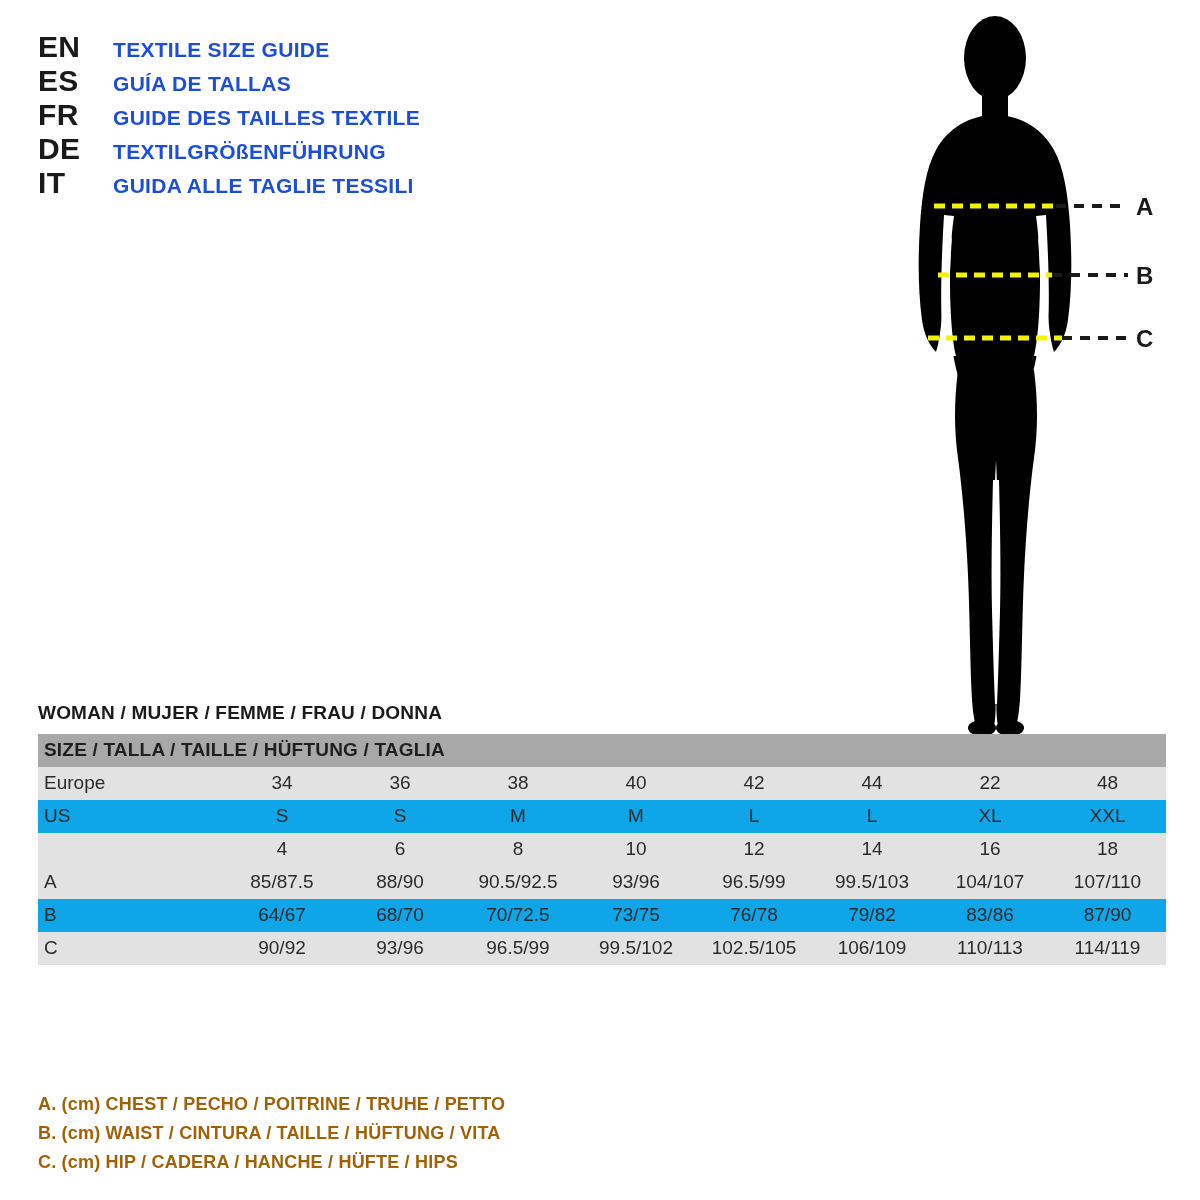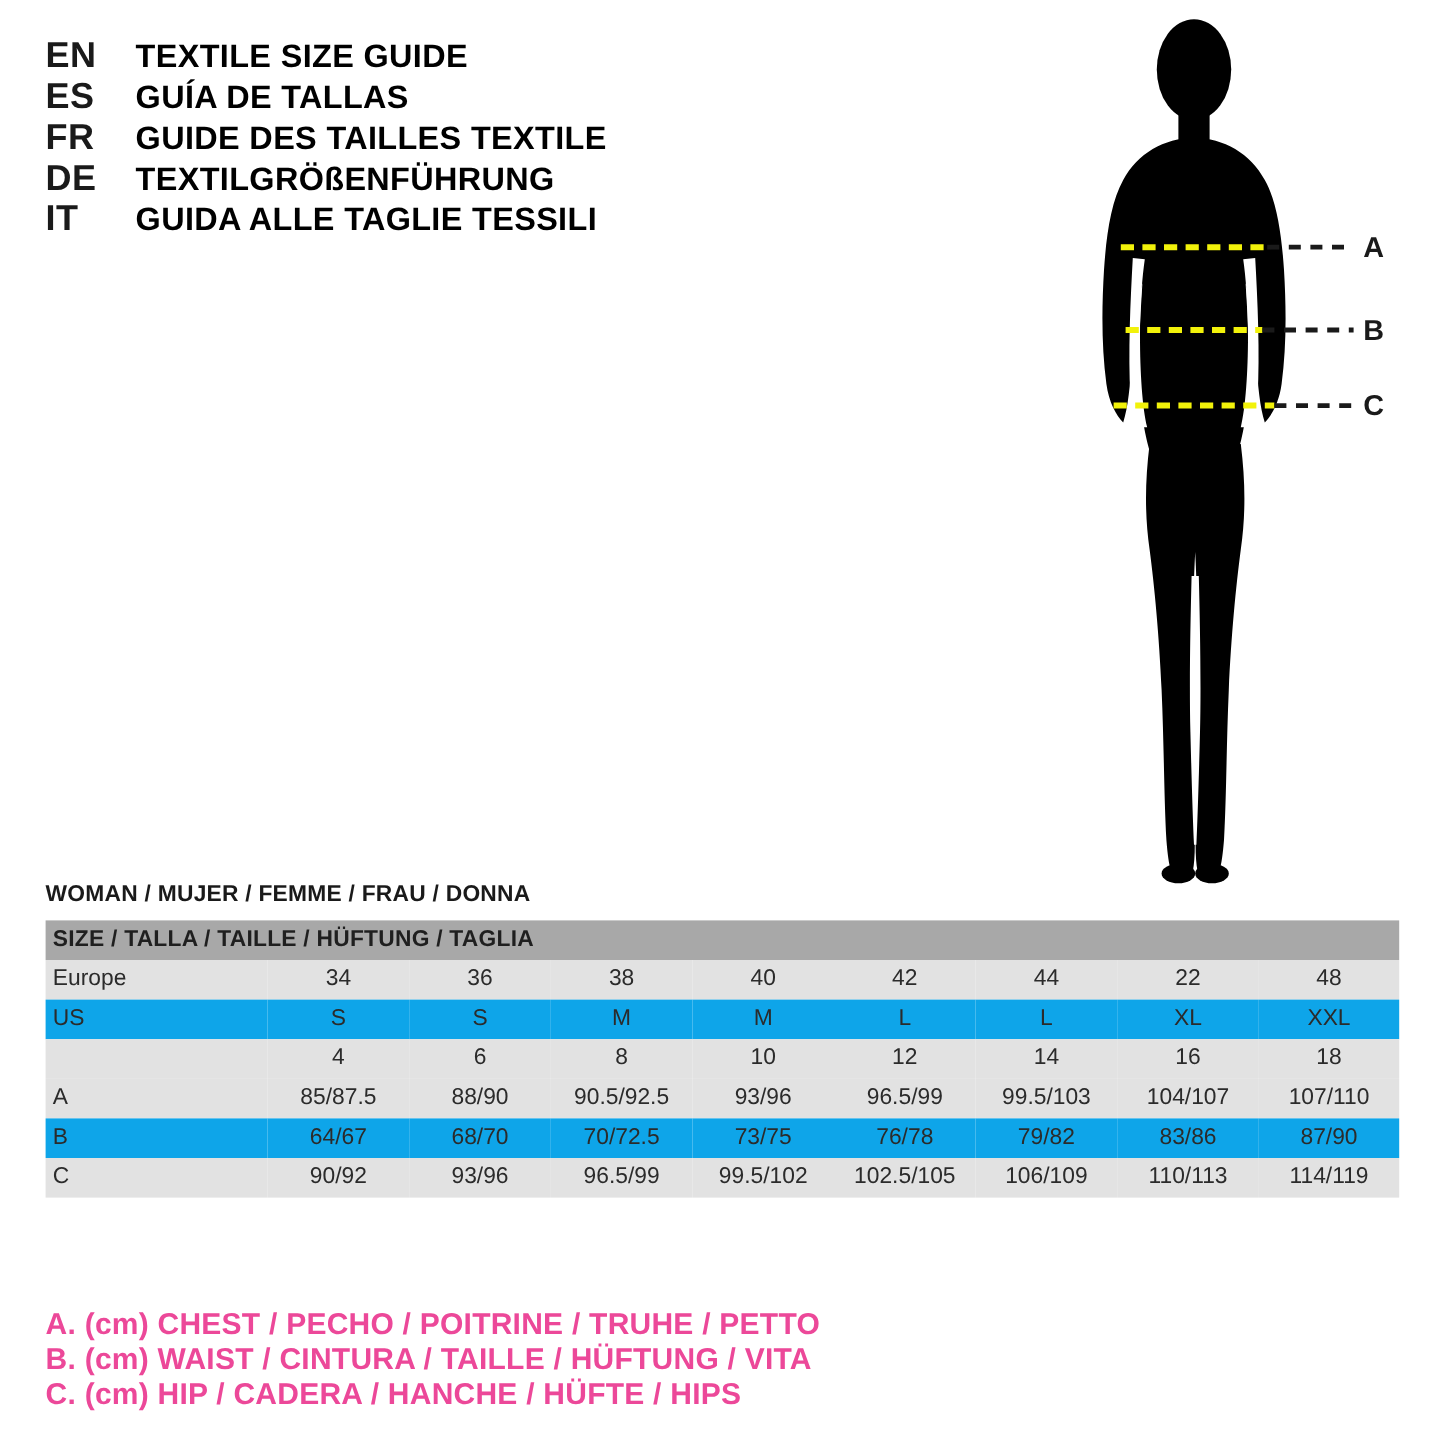--- a/index.html
+++ b/index.html
@@ -30,23 +30,23 @@
     white-space: nowrap;
   }
   .lang-code {
     width: 75px;
     font-size: 30px;
     font-weight: bold;
     color: #1a1a1a;
     letter-spacing: 0.3px;
   }
   .lang-text {
-    font-size: 27px;
-    font-weight: bold;
-    color: #000000;
+    font-size: 21px;
+    font-weight: bold;
+    color: #1d4ed8;
     letter-spacing: 0.3px;
   }
 
   
   #figure-area {
     position: absolute;
     left: 860px;
     top: 10px;
     width: 330px;
     height: 730px;
@@ -57,21 +57,21 @@
     position: absolute;
     font-size: 24px;
     font-weight: bold;
     color: #1a1a1a;
   }
 
   
   #table-block {
     position: absolute;
     left: 38px;
-    top: 735px;
+    top: 702px;
     width: 904px;
   }
   #group-title {
     font-size: 19px;
     font-weight: bold;
     color: #1a1a1a;
     letter-spacing: 0.2px;
     margin-bottom: 10px;
   }
   table {
@@ -105,23 +105,23 @@
   }
 
   
   #notes {
     position: absolute;
     left: 38px;
     top: 1090px;
     width: 900px;
   }
   .note {
-    font-size: 25px;
-    font-weight: bold;
-    color: #ec4899;
+    font-size: 18px;
+    font-weight: bold;
+    color: #a16207;
     line-height: 29px;
     letter-spacing: 0.2px;
   }
 </style>
 </head>
 <body>
 
 <div id="lang-block">
   <div class="lang-row">
     <span class="lang-code">EN</span>

